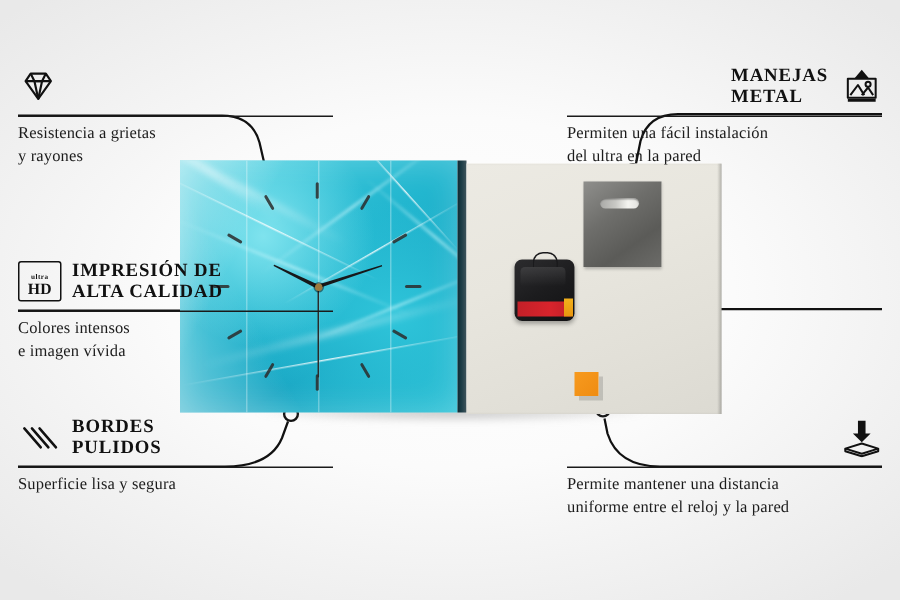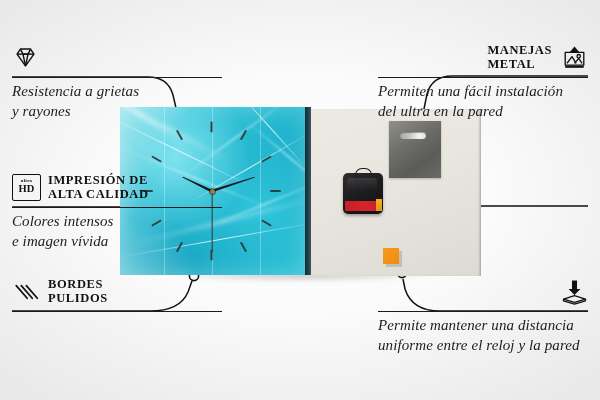--- a/index.html
+++ b/index.html
@@ -236,42 +236,41 @@
     font-variant: small-caps;
     text-transform: uppercase;
     white-space: pre-line;
   }
   .co-rule {
     height: 1px;
     background: #1a1a1a;
     margin: 3px 0 4px 0;
   }
   .co-sub {
-    font-size: 15px;
+    font-size: 11px;
     line-height: 1.32;
     color: #1c1c1c;
     white-space: pre-line;
     letter-spacing: .1px;
-    font-style: italic;
   }
   .co-icon {
     width: 27px;
     height: 27px;
     flex: 0 0 27px;
     color: #111111;
   }
   .co-icon svg { display: block; width: 27px; height: 27px; }
   .hd-badge {
     width: 27px; height: 25px;
     border: 1.6px solid #111;
     border-radius: 2px;
     display: flex;
     flex-direction: column;
     align-items: center;
-    justify-content: center;
+    justify-content: flex-end;
     line-height: 1;
   }
   .hd-ultra { font-size: 4.8px; letter-spacing: .3px; font-weight: bold; }
   .hd-main  { font-size: 10.5px; font-weight: bold; letter-spacing: .2px; margin-top: .5px; }
 </style>
 </head>
 <body>
 
 <div id="stage">
 
@@ -393,20 +392,21 @@
         <svg viewBox="0 0 32 32" fill="none" stroke="currentColor" stroke-width="2" stroke-linecap="round">
           <path d="M5 9 L18 24"></path>
             <path d="M11 9 L24 24"></path>
             <path d="M17 9 L30 24"></path>
         </svg>
       </span>
       <span class="co-title">BORDES
 PULIDOS</span>
     </div>
     <div class="co-rule"></div>
+    <div class="co-sub">Superficie lisa y segura</div>
   </div>
 
   <div class="callout right" style="left:378px; top:40px;">
     <div class="co-head">
       <span class="co-icon">
         <svg viewBox="0 0 32 32" fill="none" stroke="currentColor" stroke-width="1.6" stroke-linejoin="round">
           <path d="M16 3 L10 10 H22 Z" fill="currentColor" stroke="none"></path>
           <rect x="5" y="10" width="22" height="15"></rect>
           <path d="M7 23 L13 15 L18 23"></path>
           <path d="M16 23 L21 17 L25 23"></path>

